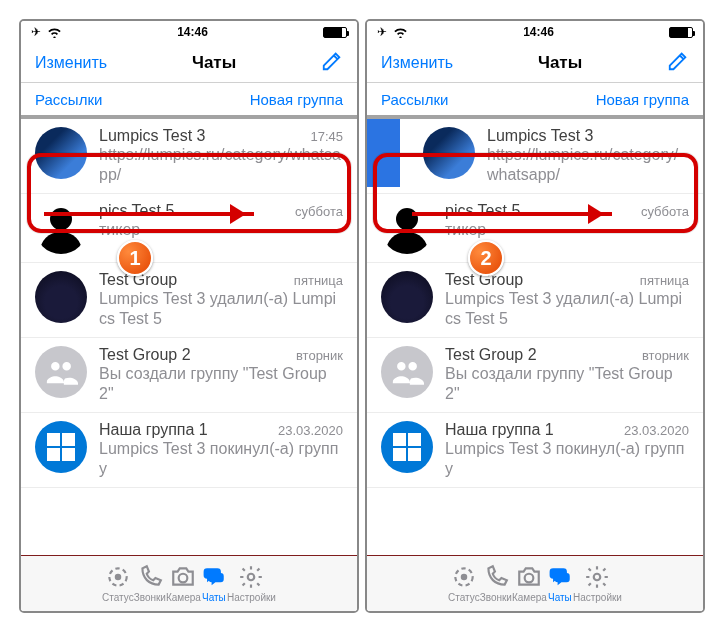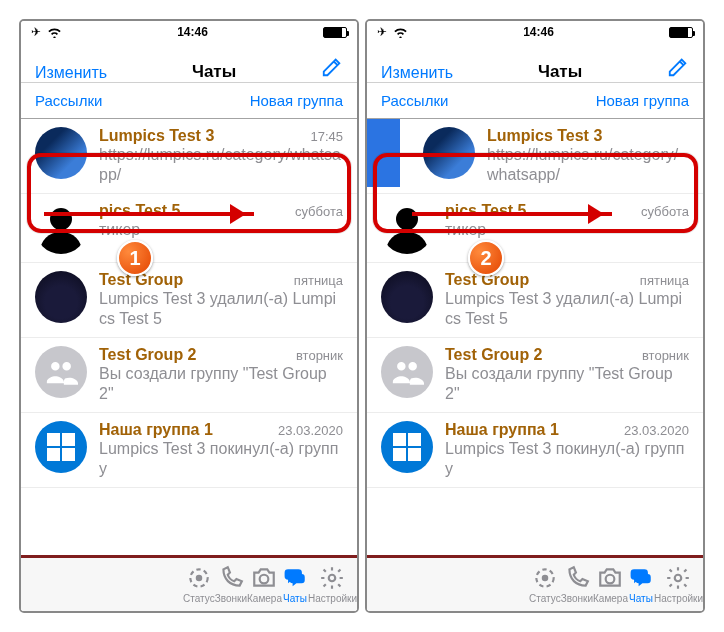--- a/index.html
+++ b/index.html
@@ -9,47 +9,47 @@
     .frame.right { left:365px; top:19px; width:340px; height:594px; }
     .phone { background:#fff; width:100%; height:100%; display:flex; flex-direction:column; }
 
     .statusbar { height:22px; display:flex; align-items:center; justify-content:space-between; padding:0 10px; font-size:12px; }
     .sb-left { display:flex; align-items:center; gap:6px; }
     .sb-time { font-weight:700; }
     .battery { width:24px; height:11px; border:1px solid #000; border-radius:2px; position:relative; }
     .battery::after { content:''; position:absolute; right:-3px; top:3px; width:2px; height:5px; background:#000; border-radius:0 1px 1px 0;}
     .battery-fill { background:#000; width:80%; height:100%; }
 
-    .navbar { height:40px; display:flex; align-items:flex-end; justify-content:space-between; padding:0 14px; border-bottom:1px solid #d0d0d0; }
+    .navbar { height:40px; display:flex; align-items:center; justify-content:space-between; padding:0 14px; border-bottom:1px solid #d0d0d0; }
     .nav-edit { color:#007aff; font-size:16px; }
     .nav-title { font-weight:700; font-size:17px; }
     .compose svg { width:22px; height:22px; }
 
-    .subnav { height:36px; display:flex; align-items:center; justify-content:space-between; padding:0 14px; font-size:15px; color:#007aff; border-bottom:1px solid #a3a3a3;}
+    .subnav { height:36px; display:flex; align-items:center; justify-content:space-between; padding:0 14px; font-size:15px; color:#007aff; border-bottom:4px solid #a3a3a3;}
     
     .list { flex:1; overflow:hidden; }
     .row { display:flex; padding:8px 14px 8px 14px; border-bottom:1px solid #ececec; align-items:flex-start; gap:12px; position:relative; }
     .avatar { width:52px; height:52px; border-radius:50%; flex-shrink:0; background:#c7c7cc; display:flex; align-items:center; justify-content:center; overflow:hidden; }
     .avatar.blue-photo { background:linear-gradient(135deg,#0a2a5c 30%,#3b7dd8 70%); }
     .avatar.black-sil { background:#fff; position:relative;}
     .avatar.black-sil::before{content:''; position:absolute; bottom:0; width:42px; height:22px; background:#000; border-radius:20px 20px 0 0;}
     .avatar.black-sil::after{content:''; position:absolute; top:6px; width:22px; height:22px; background:#000; border-radius:50%;}
     .avatar.night { background:radial-gradient(circle at 50% 60%, #1a1a3a 40%, #0a0a1a 100%);}
     .avatar.group { background:#c7c7cc; }
     .avatar.group svg{width:34px;height:34px;fill:#fff;}
     .avatar.windows { background:#0078d7; }
     .avatar.windows .win { width:28px; height:28px; display:grid; grid-template:1fr 1fr/1fr 1fr; gap:2px;}
     .avatar.windows .win div{background:#fff;}
     .rowbody { flex:1; min-width:0; }
     .rowtop { display:flex; justify-content:space-between; align-items:baseline; }
-    .name { font-weight:700; font-size:16px; color:#a16207; }
+    .name { font-weight:400; font-size:16px; color:#404040; }
     .time { font-size:13px; color:#8e8e93; }
     .preview { font-size:16px; color:#8e8e93; line-height:1.25; word-break:break-all; }
 
-    .tabbar { height:56px; border-top:3px solid #7f1d1d; display:flex; justify-content:flex-end; align-items:center; background:#f7f7f7;}
+    .tabbar { height:56px; border-top:1px solid #7f1d1d; display:flex; justify-content:center; align-items:center; background:#f7f7f7;}
     .tab { display:flex; flex-direction:column; align-items:center; gap:2px; font-size:10px; color:#8e8e93; }
     .tab.active { color:#007aff; }
     .tab svg { width:26px; height:26px; }
 
     .highlight { position:absolute; border:4px solid #d40000; border-radius:14px; pointer-events:none; box-shadow:0 0 0 1px rgba(0,0,0,0.1);}
     .highlight.left-hl { left:27px; top:153px; width:324px; height:80px;}
     .highlight.right-hl{ left:373px; top:153px; width:325px; height:80px;}
     .arrow { position:absolute; height:4px; background:#d40000; }
     .arrow::after{ content:''; position:absolute; right:-2px; top:-8px; border:10px solid transparent; border-left:16px solid #d40000;}
     .arrow.left-ar { left:44px; top:212px; width:210px; }

